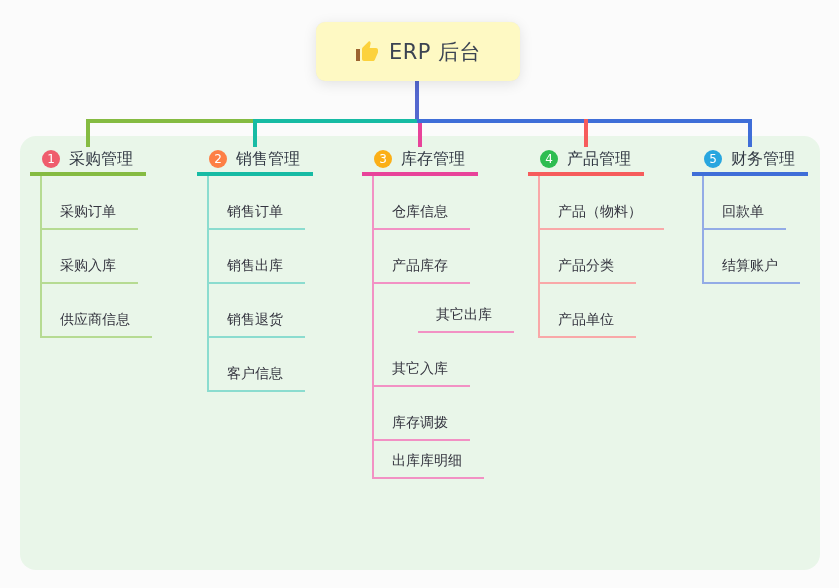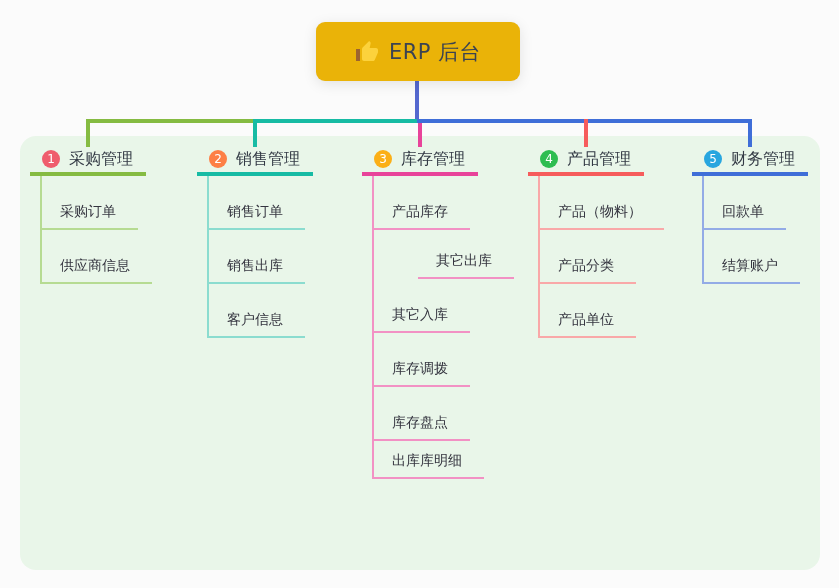--- a/index.html
+++ b/index.html
@@ -8,21 +8,21 @@
     background:#fbfbfb;
     font-family:"DejaVu Sans","Liberation Sans",sans-serif;
     position:relative; overflow:hidden;
   }
   .panel {
     position:absolute; left:20px; top:136px; width:800px; height:434px;
     border-radius:16px;
   }
   .root-node {
     position:absolute; left:316px; top:22px; width:204px; height:59px;
-    background:#eab308; border-radius:9px;
+    background:#fef9c3; border-radius:9px;
     box-shadow:0 3px 14px rgba(0,0,0,.10), 0 0 1px rgba(0,0,0,.06);
     display:flex; align-items:center; justify-content:center; gap:10px;
     font-size:21px; color:#3b4352; letter-spacing:.5px;
   }
   .root-node svg { display:block; }
   .conn { position:absolute; }
   .branch { position:absolute; }
   .branch-title {
     display:flex; align-items:center; gap:9px; height:30px;
     border-bottom:4px solid; padding-left:12px;
@@ -72,61 +72,67 @@
     <div class="branch" style="left: 30px; top: 146px;">
       <div class="branch-title" style="width: 116px; border-bottom-color: rgb(133, 187, 66);">
         <span class="badge" style="background: rgb(239, 93, 109);">1</span>
         <span>采购管理</span>
       </div>
       <div class="children" style="border-left-color: rgb(182, 219, 146);">
         <div class="child" style="height: 54px; border-bottom-color: rgb(182, 219, 146);">
           <span>采购订单</span>
         </div>
         <div class="child" style="height: 54px; border-bottom-color: rgb(182, 219, 146);">
+          <span>采购入库</span>
+        </div>
+        <div class="child" style="height: 54px; border-bottom-color: rgb(182, 219, 146);">
           <span>供应商信息</span>
         </div>
       </div>
     </div>
     <div class="branch" style="left: 197px; top: 146px;">
       <div class="branch-title" style="width: 116px; border-bottom-color: rgb(23, 187, 164);">
         <span class="badge" style="background: rgb(253, 127, 69);">2</span>
         <span>销售管理</span>
       </div>
       <div class="children" style="border-left-color: rgb(139, 220, 207);">
         <div class="child" style="height: 54px; border-bottom-color: rgb(139, 220, 207);">
           <span>销售订单</span>
         </div>
         <div class="child" style="height: 54px; border-bottom-color: rgb(139, 220, 207);">
           <span>销售出库</span>
         </div>
         <div class="child" style="height: 54px; border-bottom-color: rgb(139, 220, 207);">
+          <span>销售退货</span>
+        </div>
+        <div class="child" style="height: 54px; border-bottom-color: rgb(139, 220, 207);">
           <span>客户信息</span>
         </div>
       </div>
     </div>
     <div class="branch" style="left: 362px; top: 146px;">
       <div class="branch-title" style="width: 116px; border-bottom-color: rgb(232, 67, 154);">
         <span class="badge" style="background: rgb(251, 175, 23);">3</span>
         <span>库存管理</span>
       </div>
       <div class="children" style="border-left-color: rgb(242, 145, 196);">
         <div class="child" style="height: 54px; border-bottom-color: rgb(242, 145, 196);">
+          <span>仓库信息</span>
+        </div>
+        <div class="child" style="height: 54px; border-bottom-color: rgb(242, 145, 196);">
           <span>产品库存</span>
         </div>
         <div class="child" style="height: 49px; border-bottom-color: rgb(242, 145, 196); margin-left: 44px;">
           <span>其它出库</span>
         </div>
         <div class="child" style="height: 54px; border-bottom-color: rgb(242, 145, 196);">
           <span>其它入库</span>
         </div>
         <div class="child" style="height: 54px; border-bottom-color: rgb(242, 145, 196);">
           <span>库存调拨</span>
-        </div>
-        <div class="child" style="height: 54px; border-bottom-color: rgb(242, 145, 196);">
-          <span>库存盘点</span>
         </div>
         <div class="child" style="height: 38px; border-bottom-color: rgb(242, 145, 196);">
           <span>出库库明细</span>
         </div>
       </div>
     </div>
     <div class="branch" style="left: 528px; top: 146px;">
       <div class="branch-title" style="width: 116px; border-bottom-color: rgb(246, 92, 92);">
         <span class="badge" style="background: rgb(46, 189, 81);">4</span>
         <span>产品管理</span>

